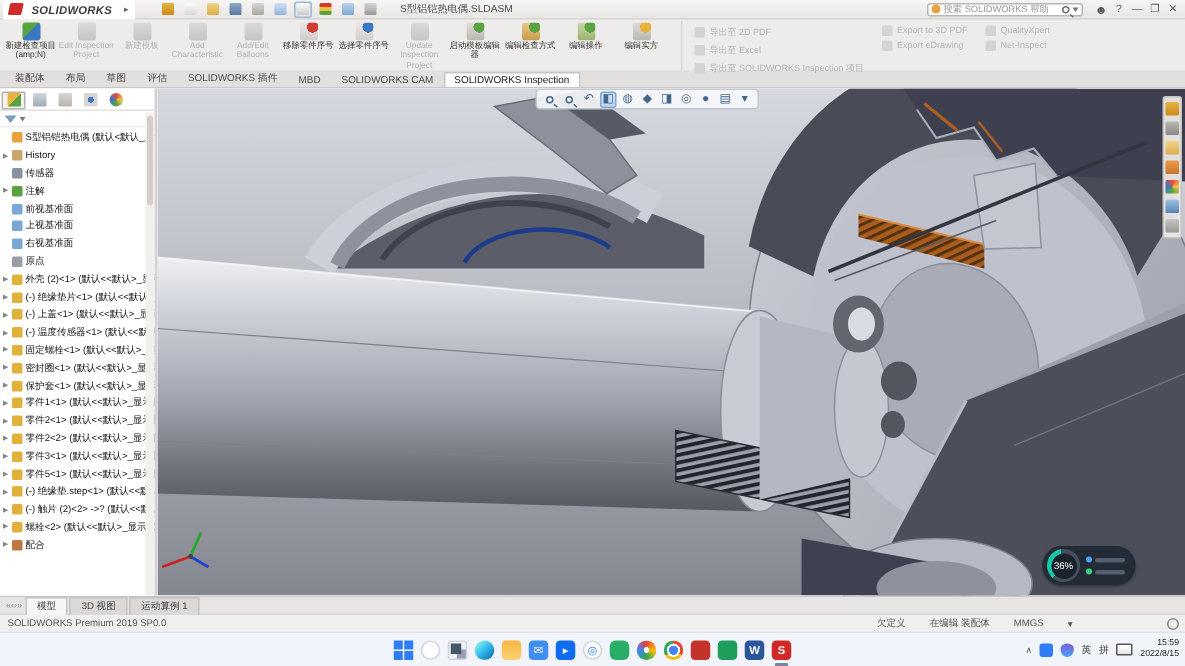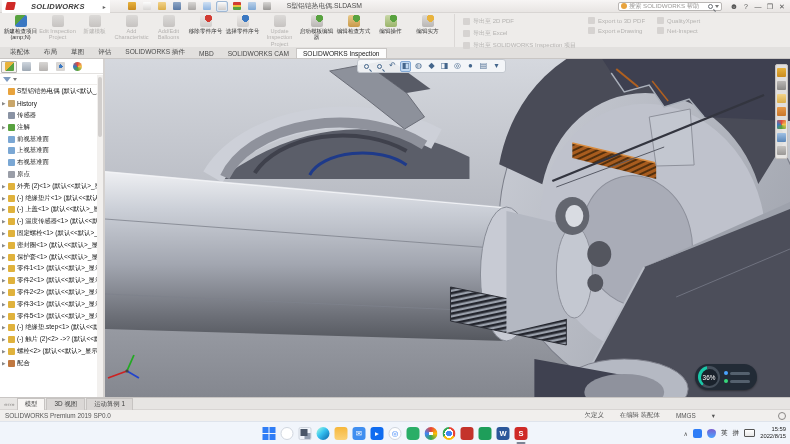--- a/index.html
+++ b/index.html
@@ -4,21 +4,21 @@
 <style>
   html,body{margin:0;padding:0;}
   body{width:790px;height:444px;overflow:hidden;font-family:"Liberation Sans","DejaVu Sans",sans-serif;
        -webkit-font-smoothing:antialiased;background:#e9e7e5;position:relative;}
   *{box-sizing:border-box;}
   i{font-style:normal;display:inline-block;}
 
   
   .titlebar{height:13px;display:flex;align-items:center;background:linear-gradient(#f7f5f4,#e8e5e3);
             border-bottom:1px solid #d8d5d3;font-size:7px;padding:0 2px;position:relative;}
-  .logo{display:flex;align-items:center;gap:16px;background:#fff;height:13px;padding:0 4px;}
+  .logo{display:flex;align-items:center;gap:6px;background:#fff;height:13px;padding:0 4px;}
   .logo-mark{width:9px;height:8px;background:var(--sw-red);border-radius:1px;transform:skewX(-12deg);}
   .logo-text{font-weight:bold;font-style:italic;font-size:7.5px;color:#3c3c3c;letter-spacing:.2px;}
   .logo-arrow{color:#666;font-size:6px;margin-left:2px;}
   .qa{display:flex;align-items:center;gap:3px;margin-left:16px;}
   .qa-btn{width:12px;height:11px;display:flex;align-items:center;justify-content:center;border-radius:2px;}
   .qa-btn.pressed{background:#dbe6f2;border:1px solid #9fb8d4;}
   .qa-ic{width:8px;height:8px;border-radius:1px;}
   .title{margin-left:14px;color:#4a4a4a;font-size:6.8px;white-space:nowrap;}
   .search{margin-left:auto;width:104px;height:9px;background:#fff;border:1px solid #b9b6b4;border-radius:2px;
           display:flex;align-items:center;gap:2px;padding:0 2px;color:#9a9896;font-size:6.2px;}

